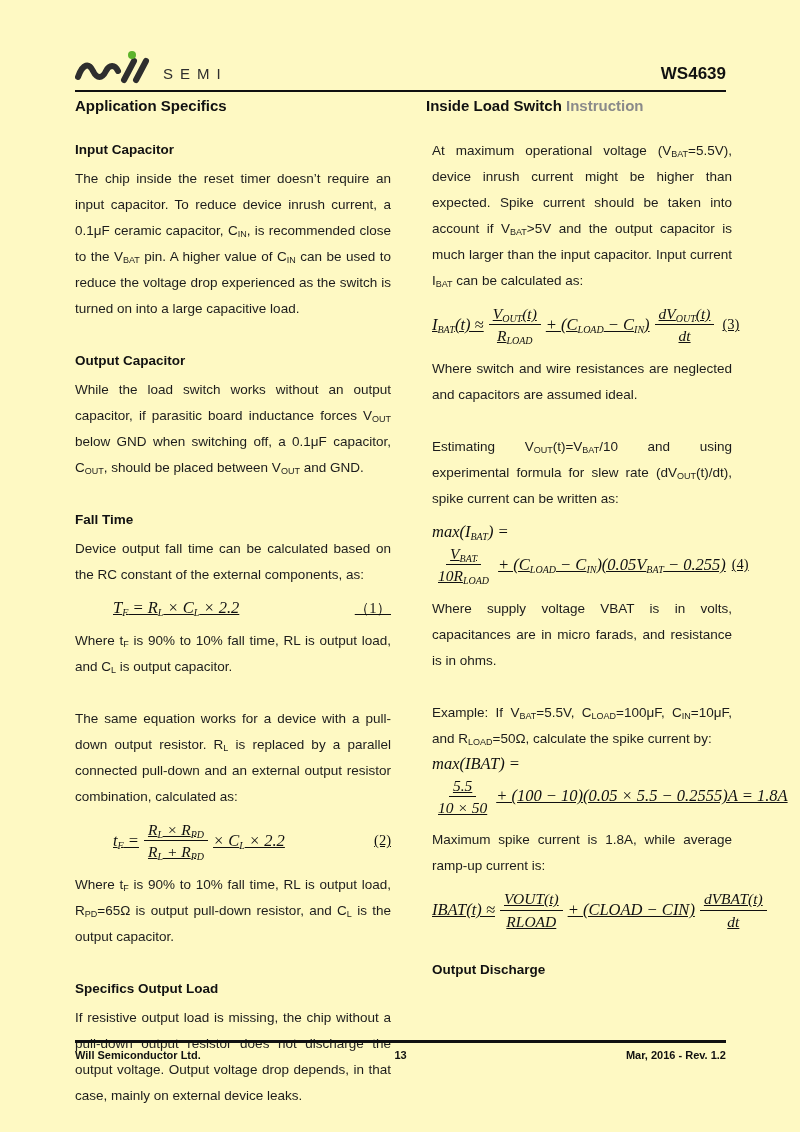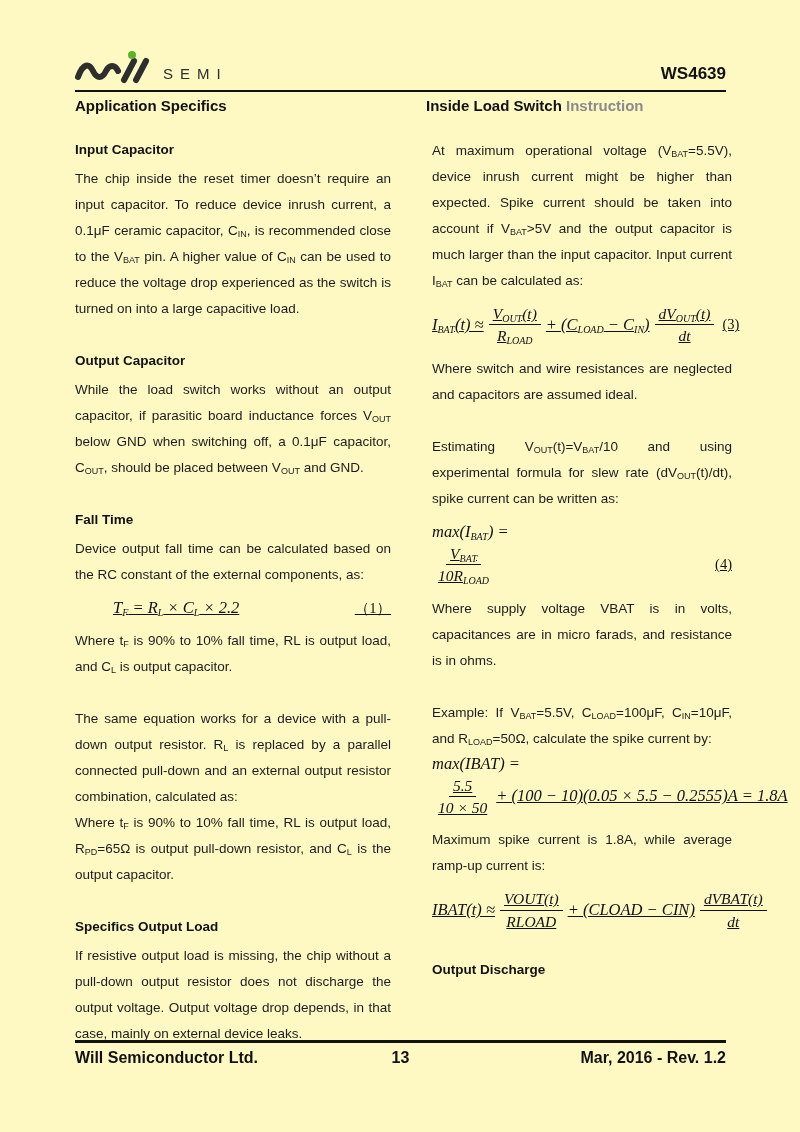--- a/index.html
+++ b/index.html
@@ -60,21 +60,21 @@
   .equation sub { font-size: 10px; vertical-align: -3px; }
   .frac { display: inline-flex; flex-direction: column; align-items: center; vertical-align: middle; margin: 0 2px; line-height: 1.25; font-size: 15.5px; }
   .frac .fnum { border-bottom: 1.4px solid #111; padding: 0 4px 1px; text-align: center; }
   .frac .fden { padding: 1px 4px 0; text-align: center; }
   
   .footer {
     position: absolute; left: 75px; right: 74px; top: 1040px;
     border-top: 3px solid #111;
     padding-top: 6px;
     display: flex; align-items: center;
-    font-size: 16px; font-weight: bold; color: #111;
+    font-size: 11px; font-weight: bold; color: #111;
   }
   .footer .f-left { flex: 1; text-align: left; }
   .footer .f-center { flex: 1; text-align: center; }
   .footer .f-right { flex: 1; text-align: right; }
 </style>
 </head>
 <body>
 
 <div class="page">
 
@@ -112,20 +112,33 @@
       <div class="equation indent">
           <div class="eq-main">
             <span class="eq-body">
               <span class="etxt">T<sub>F</sub> = R<sub>L</sub> × C<sub>L</sub> × 2.2</span>
             </span>
             <span class="eq-tag">（1）</span>
           </div>
         </div>
       <p class="para">Where t<sub>F</sub> is 90% to 10% fall time, RL is output load, and C<sub>L</sub> is output capacitor.</p>
       <p class="para gap-top">The same equation works for a device with a pull-down output resistor. R<sub>L</sub> is replaced by a parallel connected pull-down and an external output resistor combination, calculated as:</p>
+      <div class="equation indent">
+          <div class="eq-main">
+            <span class="eq-body">
+              <span class="etxt">t<sub>F</sub> =</span>
+              <span class="frac">
+                <span class="fnum">R<sub>L</sub> × R<sub>PD</sub></span>
+                <span class="fden">R<sub>L</sub> + R<sub>PD</sub></span>
+              </span>
+              <span class="etxt">× C<sub>L</sub> × 2.2</span>
+            </span>
+            <span class="eq-tag">(2)</span>
+          </div>
+        </div>
       <p class="para">Where t<sub>F</sub> is 90% to 10% fall time, RL is output load, R<sub>PD</sub>=65Ω is output pull-down resistor, and C<sub>L</sub> is the output capacitor.</p>
 
       <div class="section-title">Specifics Output Load</div>
       <p class="para">If resistive output load is missing, the chip without a pull-down output resistor does not discharge the output voltage. Output voltage drop depends, in that case, mainly on external device leaks.</p>
     </div>
 
     <div class="column">
       <p class="para" style="margin-top:30px">At maximum operational voltage (V<sub>BAT</sub>=5.5V), device inrush current might be higher than expected. Spike current should be taken into account if V<sub>BAT</sub>&gt;5V and the output capacitor is much larger than the input capacitor. Input current I<sub>BAT</sub> can be calculated as:</p>
       <div class="equation">
           <div class="eq-main">
@@ -149,20 +162,21 @@
       <div class="equation">
           <div class="eq-line">
             <span class="etxt">max(I<sub>BAT</sub>) =</span>
           </div>
           <div class="eq-main">
             <span class="eq-body">
               <span class="frac">
                 <span class="fnum">V<sub>BAT</sub></span>
                 <span class="fden">10R<sub>LOAD</sub></span>
               </span>
+              <span class="etxt">+ (C<sub>LOAD</sub> − C<sub>IN</sub>)(0.05V<sub>BAT</sub> − 0.255)</span>
             </span>
             <span class="eq-tag">(4)</span>
           </div>
         </div>
       <p class="para">Where supply voltage VBAT is in volts, capacitances are in micro farads, and resistance is in ohms.</p>
       <p class="para gap-top">Example: If V<sub>BAT</sub>=5.5V, C<sub>LOAD</sub>=100μF, C<sub>IN</sub>=10μF, and R<sub>LOAD</sub>=50Ω, calculate the spike current by:</p>
       <div class="equation" style="margin-top:2px">
           <div class="eq-line">
             <span class="etxt">max(IBAT) =</span>
           </div>

